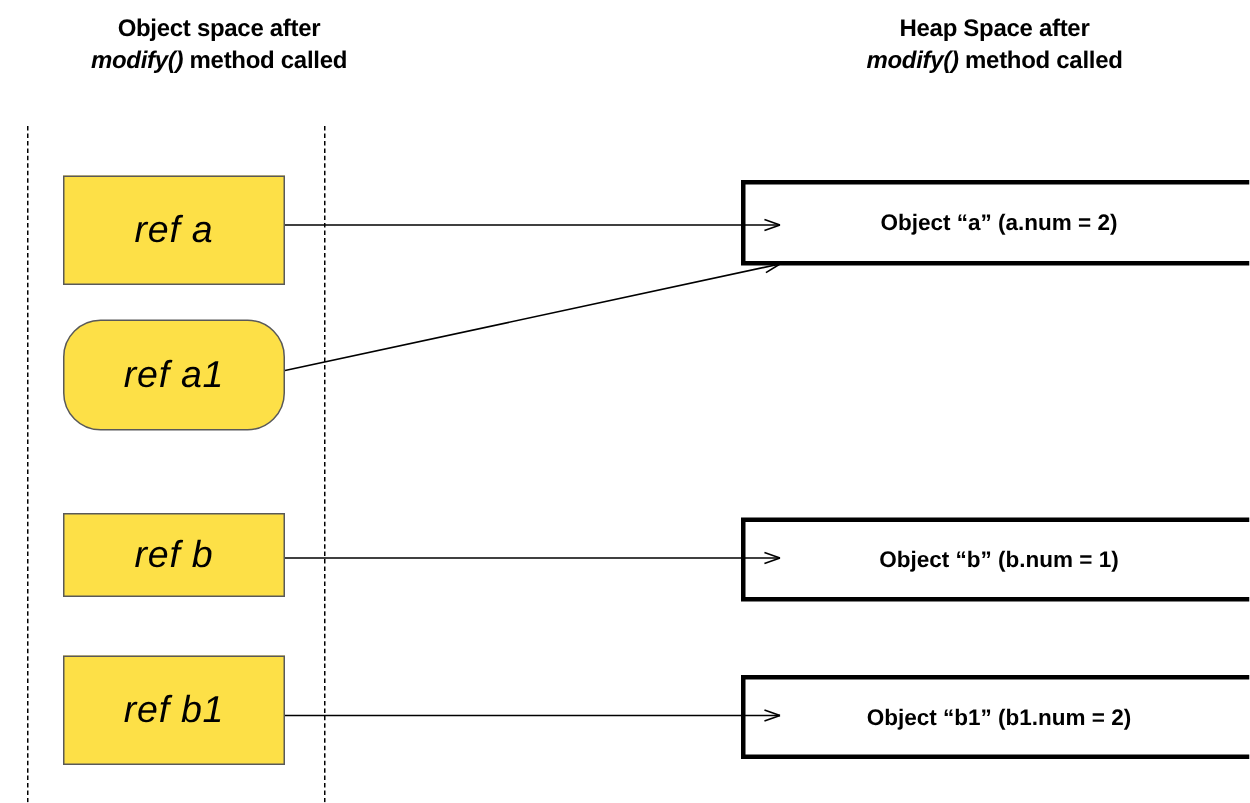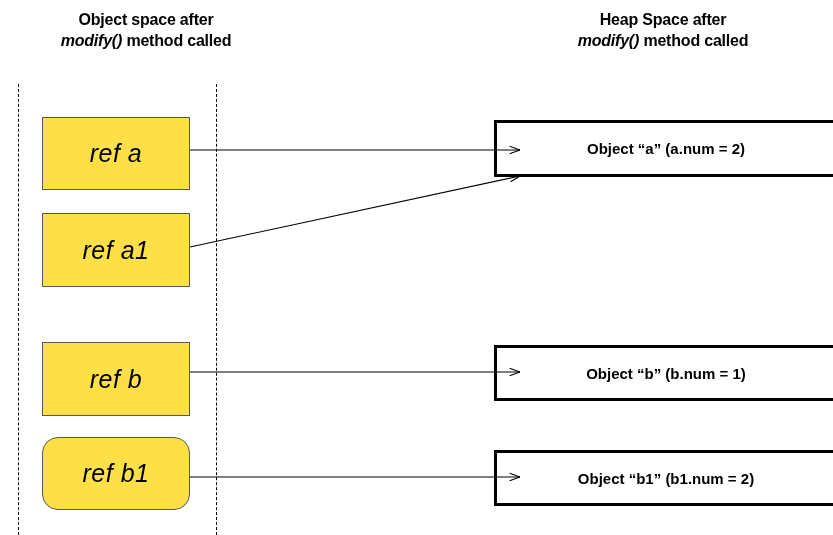--- a/index.html
+++ b/index.html
@@ -58,23 +58,23 @@
     justify-content: center;
   }
   .stack-box .label {
     font-size: 25px;
     font-style: italic;
     color: #000000;
     letter-spacing: 0.5px;
     white-space: nowrap;
   }
   #stack-box-a  { top: 117px; height: 73px; }
-  #stack-box-a1 { top: 213px; height: 74px; }
-  #stack-box-b  { top: 342px; height: 74px; }
-  #stack-box-b1 { top: 437px; height: 73px; border-radius: 16px; }
+  #stack-box-a1 { top: 213px; height: 74px; border-radius: 25px; }
+  #stack-box-b  { top: 342px; height: 56px; }
+  #stack-box-b1 { top: 437px; height: 73px; }
 
   
   .heap-box {
     position: absolute;
     left: 494px;
     width: 344px;
     box-sizing: border-box;
     background: #ffffff;
     border: 3px solid #000000;
     display: flex;

